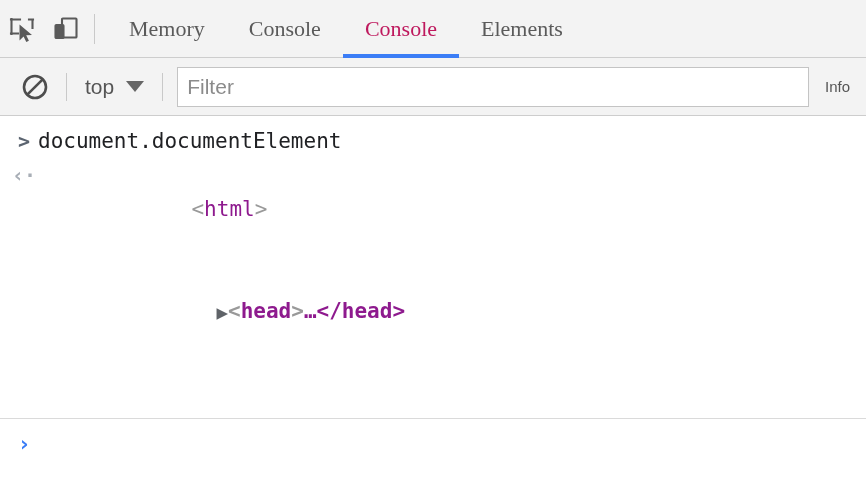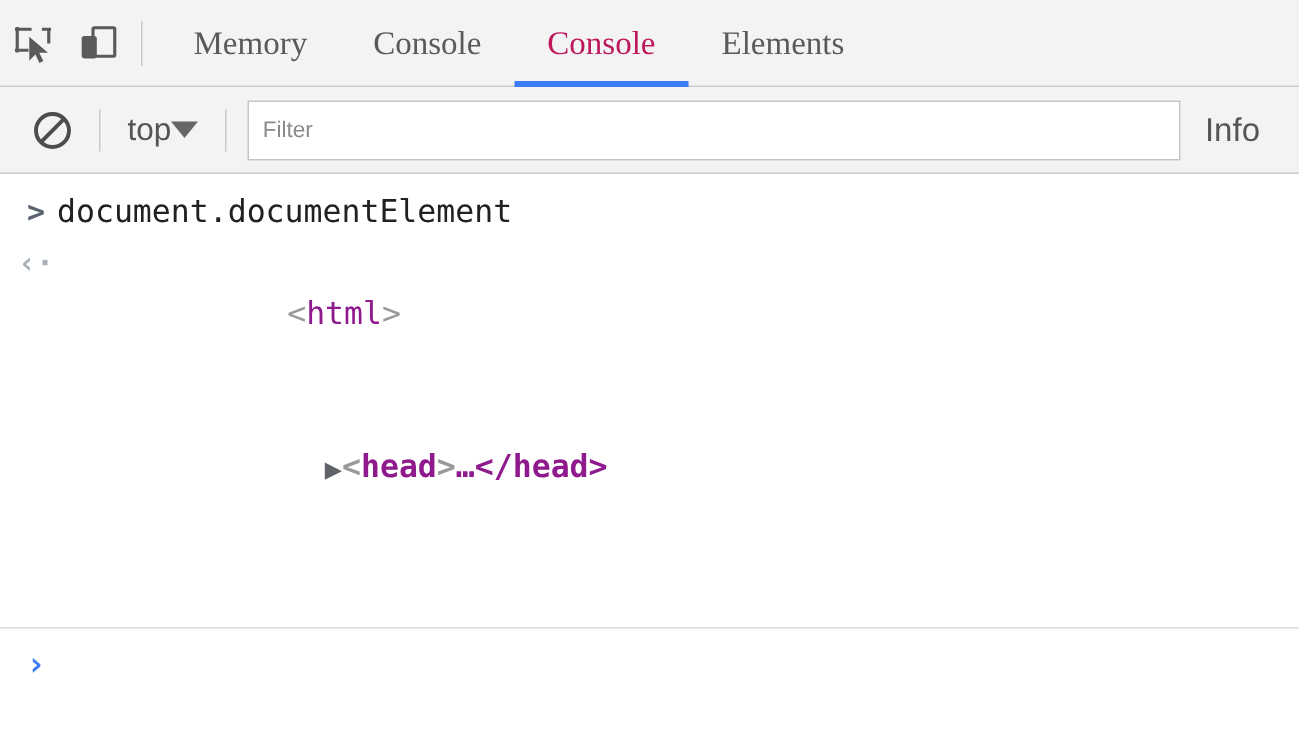--- a/index.html
+++ b/index.html
@@ -104,56 +104,57 @@
     display: flex;
     align-items: center;
     justify-content: center;
     flex: none;
     margin-left: 4px;
   }
 
   .ctx-select {
     display: flex;
     align-items: center;
+    gap: 12px;
     font-size: 21px;
     color: #555555;
     padding: 2px 4px;
     white-space: nowrap;
     flex: none;
   }
   .caret {
     width: 0; height: 0;
     border-left: 9px solid transparent;
     border-right: 9px solid transparent;
     border-top: 11px solid #666666;
     display: block;
   }
 
   .filter-input {
     flex: 1 1 auto;
     height: 40px;
     background: #ffffff;
     border: 1px solid #c4c4c4;
     box-sizing: border-box;
-    font-size: 15px;
+    font-size: 21px;
     color: #222222;
     font-family: "Liberation Sans", sans-serif;
     padding: 0 9px;
     outline: none;
     min-width: 0;
   }
   .filter-input::placeholder { color: #8b8b8b; opacity: 1; }
 
   .level-label {
-    font-size: 22px;
+    font-size: 15px;
     color: #555555;
     white-space: nowrap;
     flex: none;
     margin-left: 16px;
-    margin-right: 12px;
+    margin-right: 2px;
   }
 
   
   .console-body {
     background: #ffffff;
     height: 302px;
     box-sizing: border-box;
     padding: 8px 0 0 0;
     overflow: hidden;
     position: relative;

